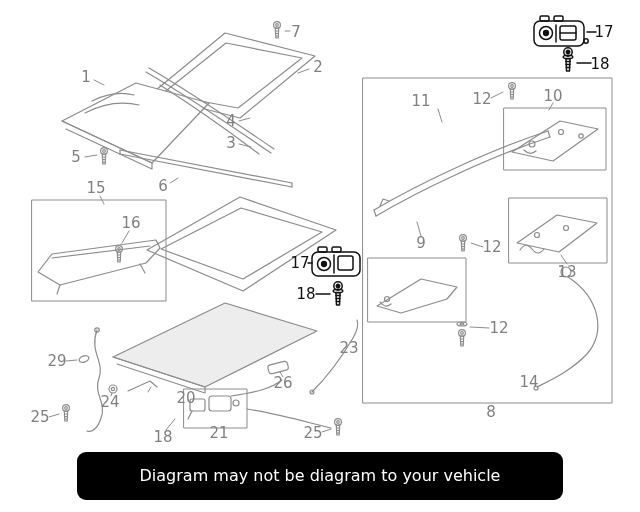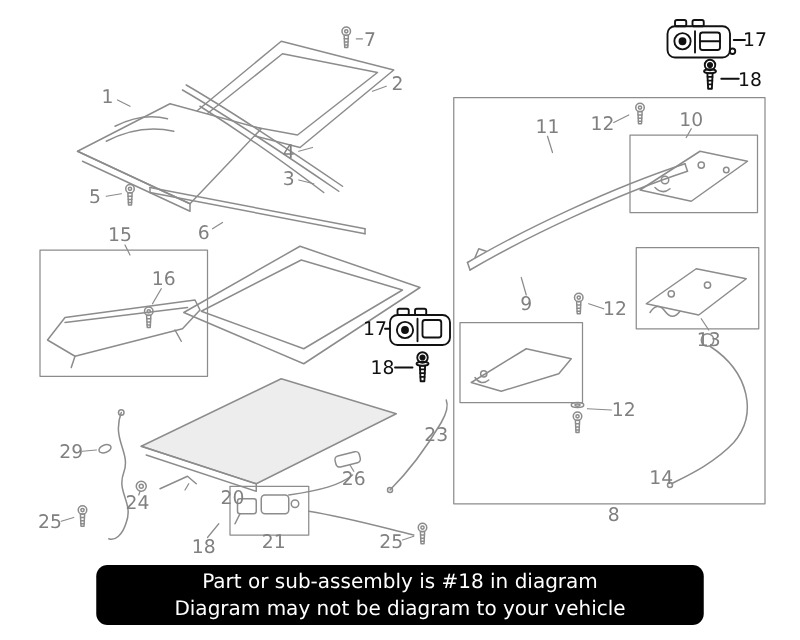--- a/index.html
+++ b/index.html
@@ -273,28 +273,27 @@
       <span class="part-label" style="left: 142px; top: 398px; margin-left: 44px;">20</span>
       <span class="part-label" style="left: 163px; top: 437px;">18</span>
       <span class="part-label" style="left: 219px; top: 433px;">21</span>
       <span class="part-label" style="left: 40px; top: 417px;">25</span>
       <span class="part-label" style="left: 313px; top: 433px;">25</span>
       <span class="part-label" style="left: 283px; top: 383px;">26</span>
       <span class="part-label" style="left: 349px; top: 348px;">23</span>
       <span class="part-label" style="left: 491px; top: 412px;">8</span>
       <span class="part-label" style="left: 421px; top: 243px;">9</span>
       <span class="part-label" style="left: 553px; top: 96px; text-align: center;">10</span>
-      <span class="part-label" style="left: 438px; top: 101px;">11</span>
+      <span class="part-label" style="left: 421px; top: 101px;">11</span>
       <span class="part-label" style="left: 482px; top: 99px;">12</span>
       <span class="part-label" style="left: 492px; top: 247px;">12</span>
       <span class="part-label" style="left: 499px; top: 328px;">12</span>
       <span class="part-label" style="left: 567px; top: 272px;">13</span>
       <span class="part-label" style="left: 529px; top: 382px;">14</span>
       <span class="part-label hl" style="left: 604px; top: 32px;">17</span>
       <span class="part-label hl" style="left: 600px; top: 64px;">18</span>
     </div>
 
   <div class="banner">
-    <div>Part or sub-assembly is #18 in diagram</div>
     <div>Diagram may not be diagram to your vehicle</div>
   </div>
 
 </div>
 
 </body></html>

